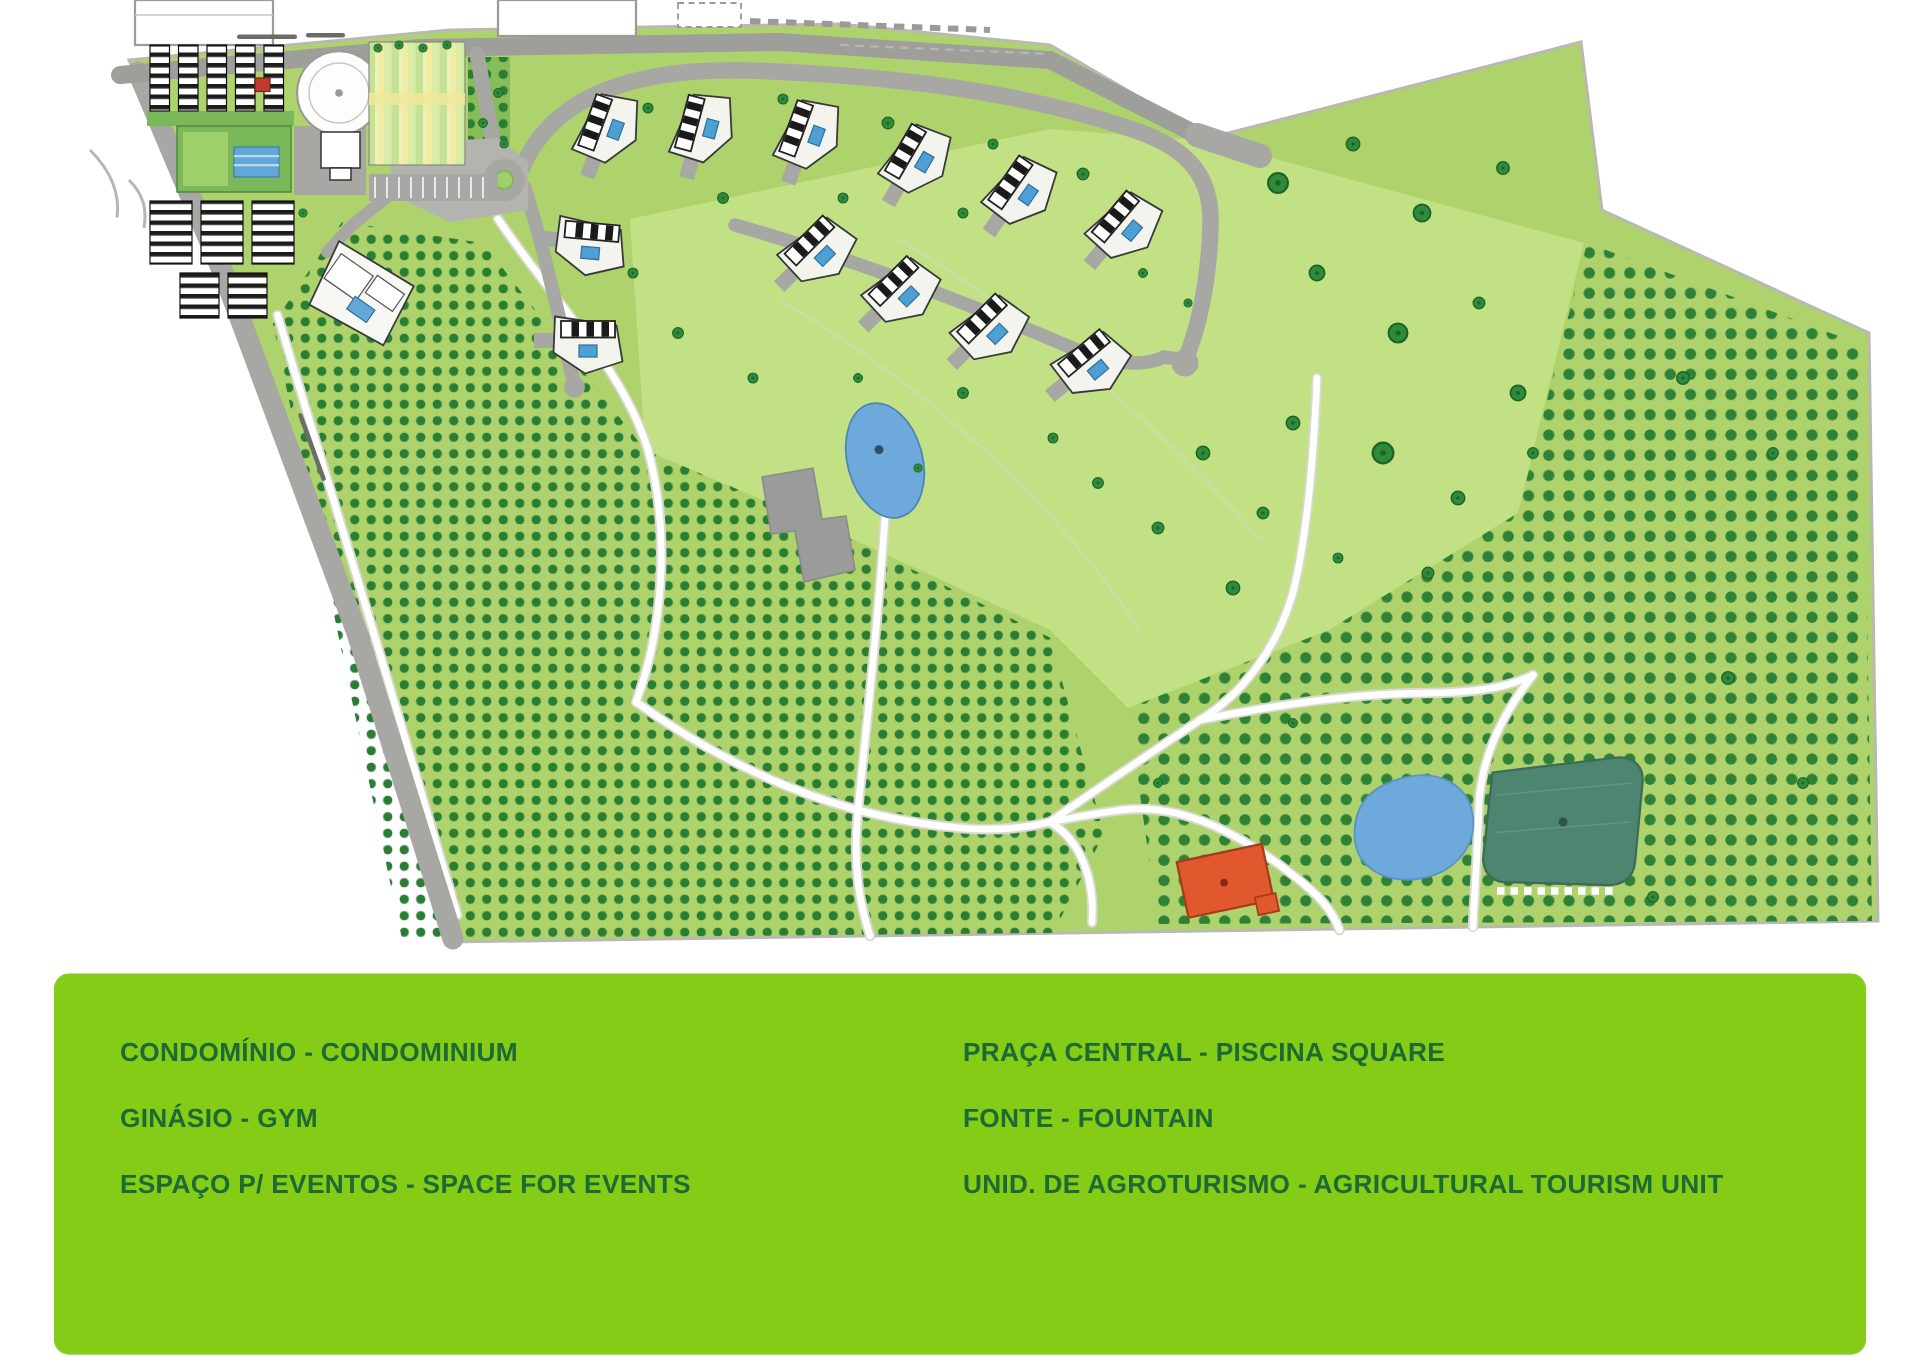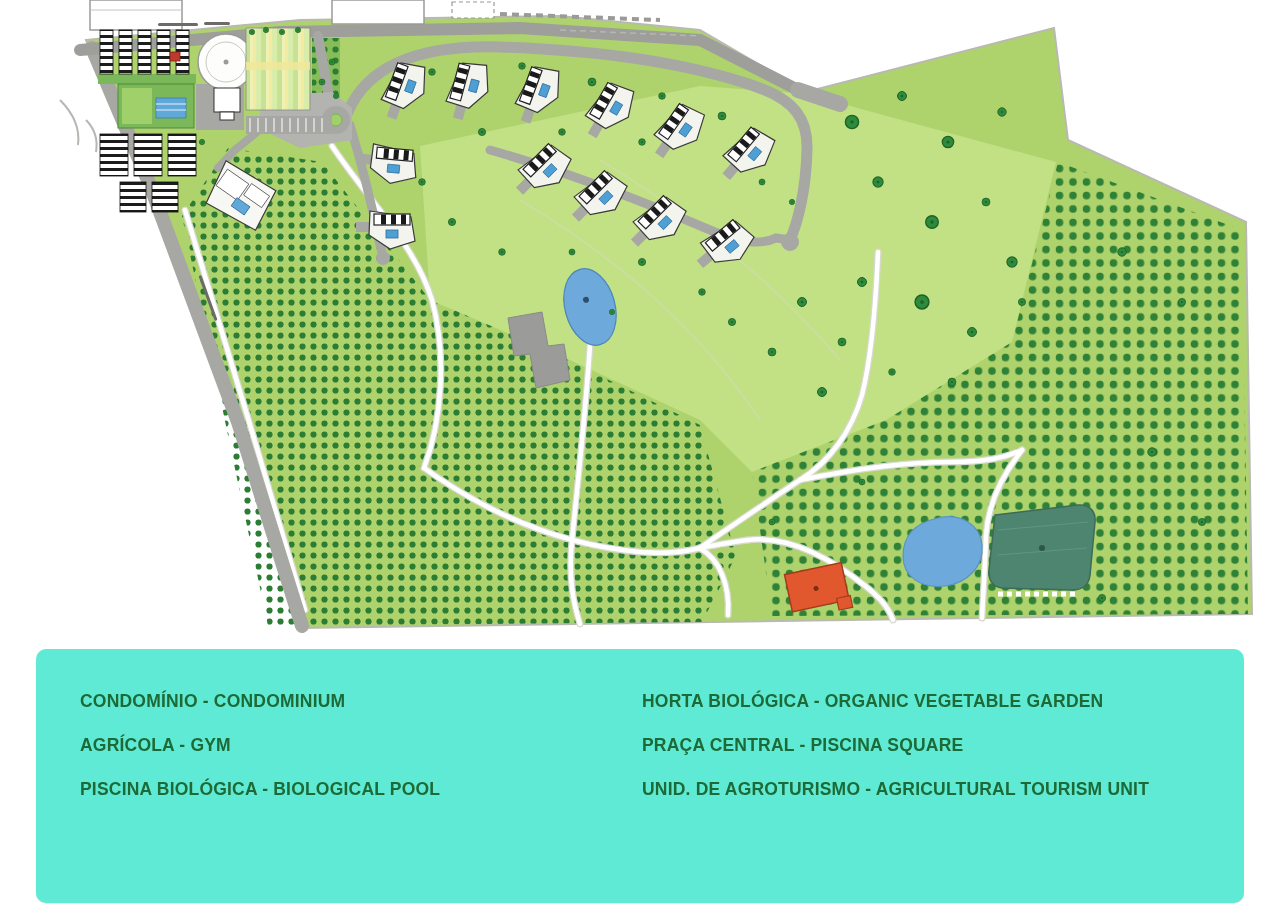--- a/index.html
+++ b/index.html
@@ -1,19 +1,19 @@
 <!DOCTYPE html>
 <html><head>
 <meta charset="utf-8">
 <style>
   html,body{margin:0;padding:0;background:#ffffff;}
   body{width:1280px;height:911px;position:relative;font-family:"Liberation Sans",sans-serif;overflow:hidden;}
   .map-wrap{position:absolute;top:0;left:0;width:1280px;height:648px;background:#ffffff;}
   .map-wrap svg{display:block;}
-  .legend{position:absolute;left:36px;top:649px;width:1208px;height:254px;background:#5eead4;border-radius:10px;box-sizing:border-box;padding:30px 20px 0 44px;box-shadow:0 1px 0 rgba(0,0,0,0.08);}
+  .legend{position:absolute;left:36px;top:649px;width:1208px;height:254px;background:#84cc16;border-radius:10px;box-sizing:border-box;padding:30px 20px 0 44px;box-shadow:0 1px 0 rgba(0,0,0,0.08);}
   .legend-grid{display:grid;grid-template-columns:562px auto;}
   .legend-col{display:flex;flex-direction:column;}
   .legend-item{height:44px;display:flex;align-items:center;color:#1d6a37;font-weight:bold;font-size:17.5px;letter-spacing:0.2px;white-space:nowrap;}
 </style>
 </head>
 <body>
 
 <div class="map-wrap">
 <svg width="1280" height="648" viewBox="0 0 1280 648" xmlns="http://www.w3.org/2000/svg">
   <defs>
@@ -270,22 +270,22 @@
         <use href="#tree" transform="translate(572,252) scale(0.5)"></use>
     <use href="#tree" transform="translate(612,312) scale(0.45)"></use>
   </g>
 </svg>
 </div>
 
 <div class="legend">
   <div class="legend-grid">
     <div class="legend-col">
       <div class="legend-item">CONDOMÍNIO - CONDOMINIUM</div>
-      <div class="legend-item">AGRÍCOLA - GYM</div>
-      <div class="legend-item">PISCINA BIOLÓGICA - BIOLOGICAL POOL</div>
+      <div class="legend-item">GINÁSIO - GYM</div>
+      <div class="legend-item">ESPAÇO P/ EVENTOS - SPACE FOR EVENTS</div>
     </div>
     <div class="legend-col">
-      <div class="legend-item">HORTA BIOLÓGICA - ORGANIC VEGETABLE GARDEN</div>
       <div class="legend-item">PRAÇA CENTRAL - PISCINA SQUARE</div>
+      <div class="legend-item">FONTE - FOUNTAIN</div>
       <div class="legend-item">UNID. DE AGROTURISMO - AGRICULTURAL TOURISM UNIT</div>
     </div>
   </div>
 </div>
 
 </body></html>

